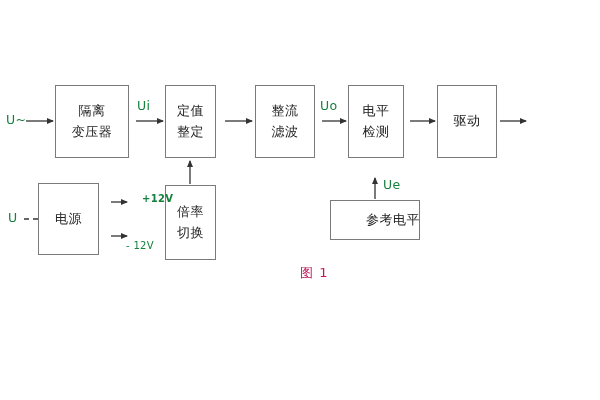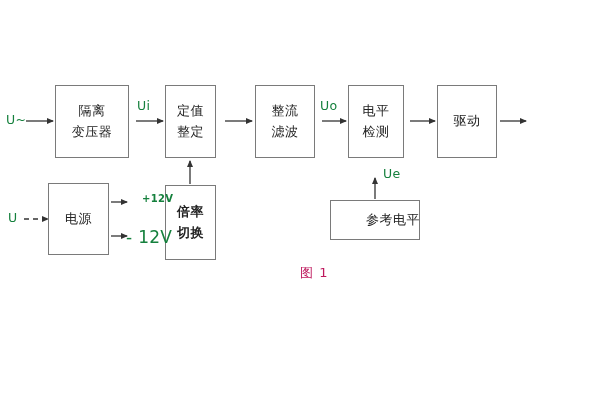--- a/index.html
+++ b/index.html
@@ -113,42 +113,42 @@
   <div class="block" style="left:348px; top:85px; width:56px; height:73px;">
     <span class="ln">电平</span>
     <span class="ln">检测</span>
   </div>
 
   <div class="block" style="left:437px; top:85px; width:60px; height:73px;">
     <span class="ln">驱动</span>
   </div>
 
 
-  <div class="block" style="left:48px; top:183px; width:61px; height:72px;">
+  <div class="block" style="left:38px; top:183px; width:61px; height:72px;">
     <span class="ln">电源</span>
   </div>
 
-  <div class="block" style="left:165px; top:185px; width:51px; height:75px;font-weight:bold;">
+  <div class="block" style="left:165px; top:185px; width:51px; height:75px;">
     <span class="ln">倍率</span>
     <span class="ln">切换</span>
   </div>
 
   <div class="block" style="left:330px; top:200px; width:90px; height:40px;padding-left:36px;">
     <span class="ln">参考电平</span>
   </div>
 
   <div class="label" style="left:6px; top:112px;">U~</div>
 
   <div class="label" style="left:137px; top:98px;">Ui</div>
 
   <div class="label" style="left:320px; top:98px;">Uo</div>
 
-  <div class="label" style="left:383px; top:166px;">Ue</div>
+  <div class="label" style="left:383px; top:177px;">Ue</div>
 
   <div class="label" style="left:8px; top:210px;">U</div>
 
   <div class="label" style="left:142px; top:193px; font-size:10px;font-weight:bold;">+12V</div>
 
-  <div class="label" style="left:126px; top:227px; font-size:17px;">- 12V</div>
+  <div class="label" style="left:126px; top:240px; font-size:10px;">- 12V</div>
 
   <div class="caption" style="left:300px; top:264px;">图 1</div>
 
 </div>
 
 </body></html>

